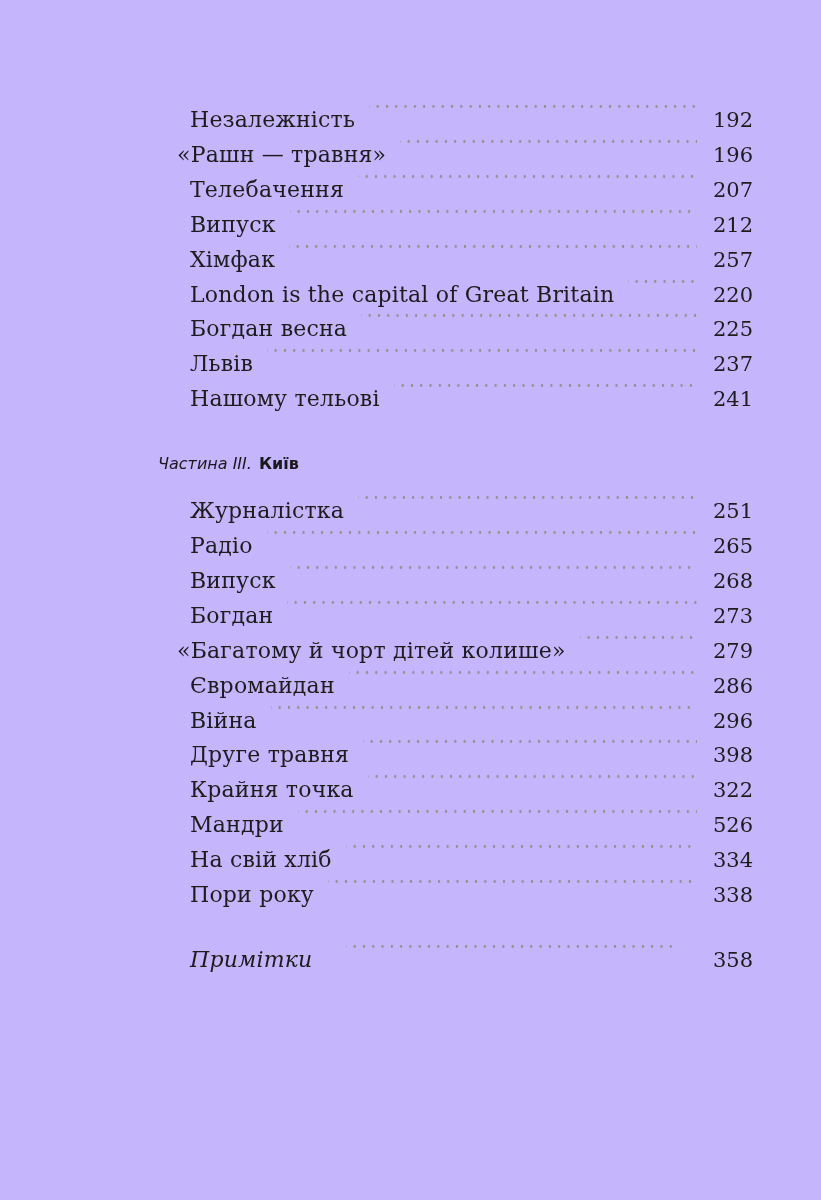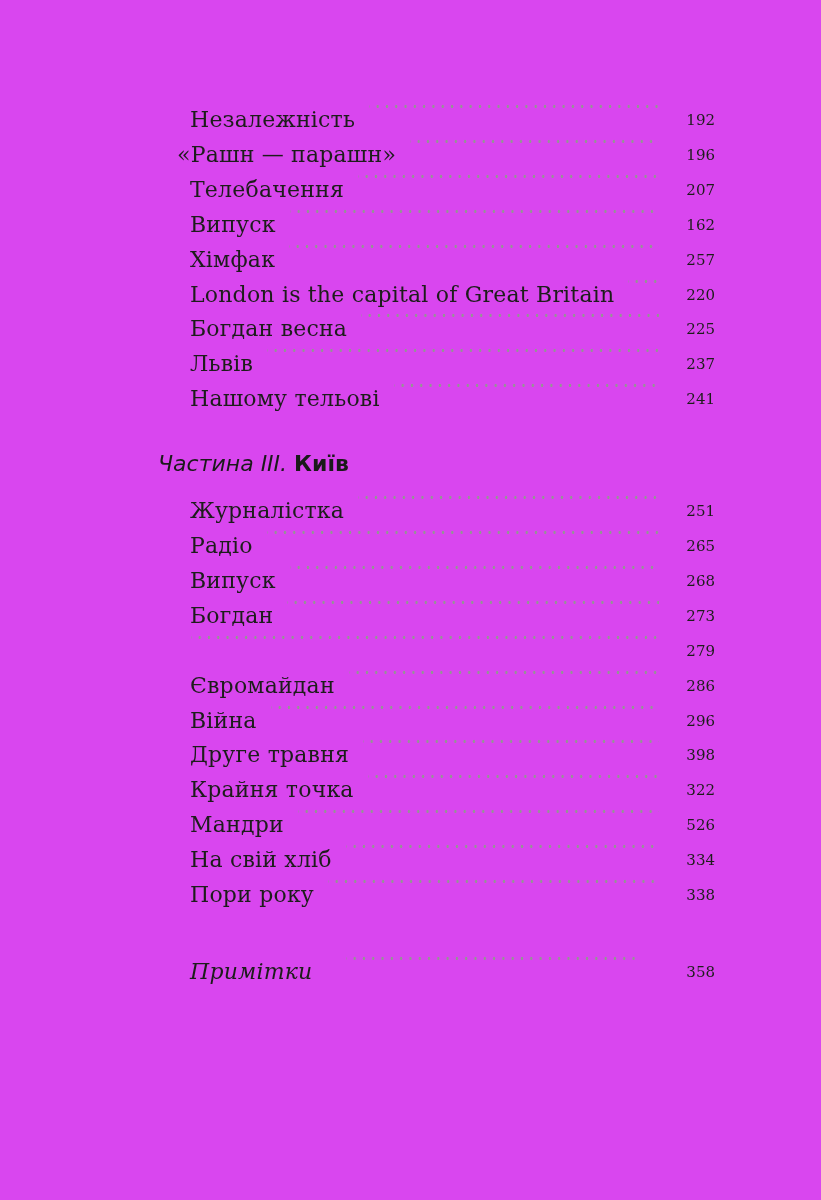--- a/index.html
+++ b/index.html
@@ -7,23 +7,23 @@
     padding: 0;
   }
   body {
     background: #ffffff;
     font-family: "DejaVu Serif", serif;
   }
   .page {
     position: relative;
     width: 821px;
     height: 1200px;
-    background: #d946ef;
+    background: #c4b5fd;
     box-sizing: border-box;
-    padding: 103px 106px 0 158px;
+    padding: 103px 68px 0 158px;
     overflow: hidden;
   }
   .toc-row {
     display: flex;
     align-items: flex-start;
     line-height: 34.9px;
     font-size: 22px;
     color: #1d1d1b;
     margin-left: 32px;
   }
@@ -42,67 +42,67 @@
     height: 34.9px;
     margin-left: 14px;
     background-image: radial-gradient(circle, #949494 1.1px, rgba(0,0,0,0) 1.5px);
     background-size: 9.3px 34.9px;
     background-repeat: repeat-x;
     background-position: 4px -14px;
   }
   .toc-page {
     min-width: 56px;
     text-align: right;
-    font-size: 15px;
+    font-size: 21px;
     color: #1d1d1b;
   }
   .part-header {
     margin: 30px 0 12px 0;
     line-height: 34.9px;
     font-family: "DejaVu Sans", sans-serif;
-    font-size: 22px;
+    font-size: 16px;
     color: #1a1a1a;
   }
   .part-label {
     font-style: italic;
     font-weight: 400;
     margin-right: 7px;
   }
   .part-title {
     font-weight: 700;
   }
   .backmatter {
-    margin-top: 42px;
+    margin-top: 30px;
     gap: 20px;
   }
 </style>
 </head>
 <body>
 
 <div class="page">
 
   <div class="toc-row">
     <span class="toc-title">Незалежність</span>
     <span class="leader"></span>
     <span class="toc-page">192</span>
   </div>
   <div class="toc-row hanging">
-    <span class="toc-title">«Рашн — парашн»</span>
+    <span class="toc-title">«Рашн — травня»</span>
     <span class="leader"></span>
     <span class="toc-page">196</span>
   </div>
   <div class="toc-row">
     <span class="toc-title">Телебачення</span>
     <span class="leader"></span>
     <span class="toc-page">207</span>
   </div>
   <div class="toc-row">
     <span class="toc-title">Випуск</span>
     <span class="leader"></span>
-    <span class="toc-page">162</span>
+    <span class="toc-page">212</span>
   </div>
   <div class="toc-row">
     <span class="toc-title">Хімфак</span>
     <span class="leader"></span>
     <span class="toc-page">257</span>
   </div>
   <div class="toc-row">
     <span class="toc-title">London is the capital of Great Britain</span>
     <span class="leader"></span>
     <span class="toc-page">220</span>
@@ -141,20 +141,21 @@
     <span class="toc-title">Випуск</span>
     <span class="leader"></span>
     <span class="toc-page">268</span>
   </div>
   <div class="toc-row">
     <span class="toc-title">Богдан</span>
     <span class="leader"></span>
     <span class="toc-page">273</span>
   </div>
   <div class="toc-row hanging">
+    <span class="toc-title">«Багатому й чорт дітей колише»</span>
     <span class="leader"></span>
     <span class="toc-page">279</span>
   </div>
   <div class="toc-row">
     <span class="toc-title">Євромайдан</span>
     <span class="leader"></span>
     <span class="toc-page">286</span>
   </div>
   <div class="toc-row">
     <span class="toc-title">Війна</span>

